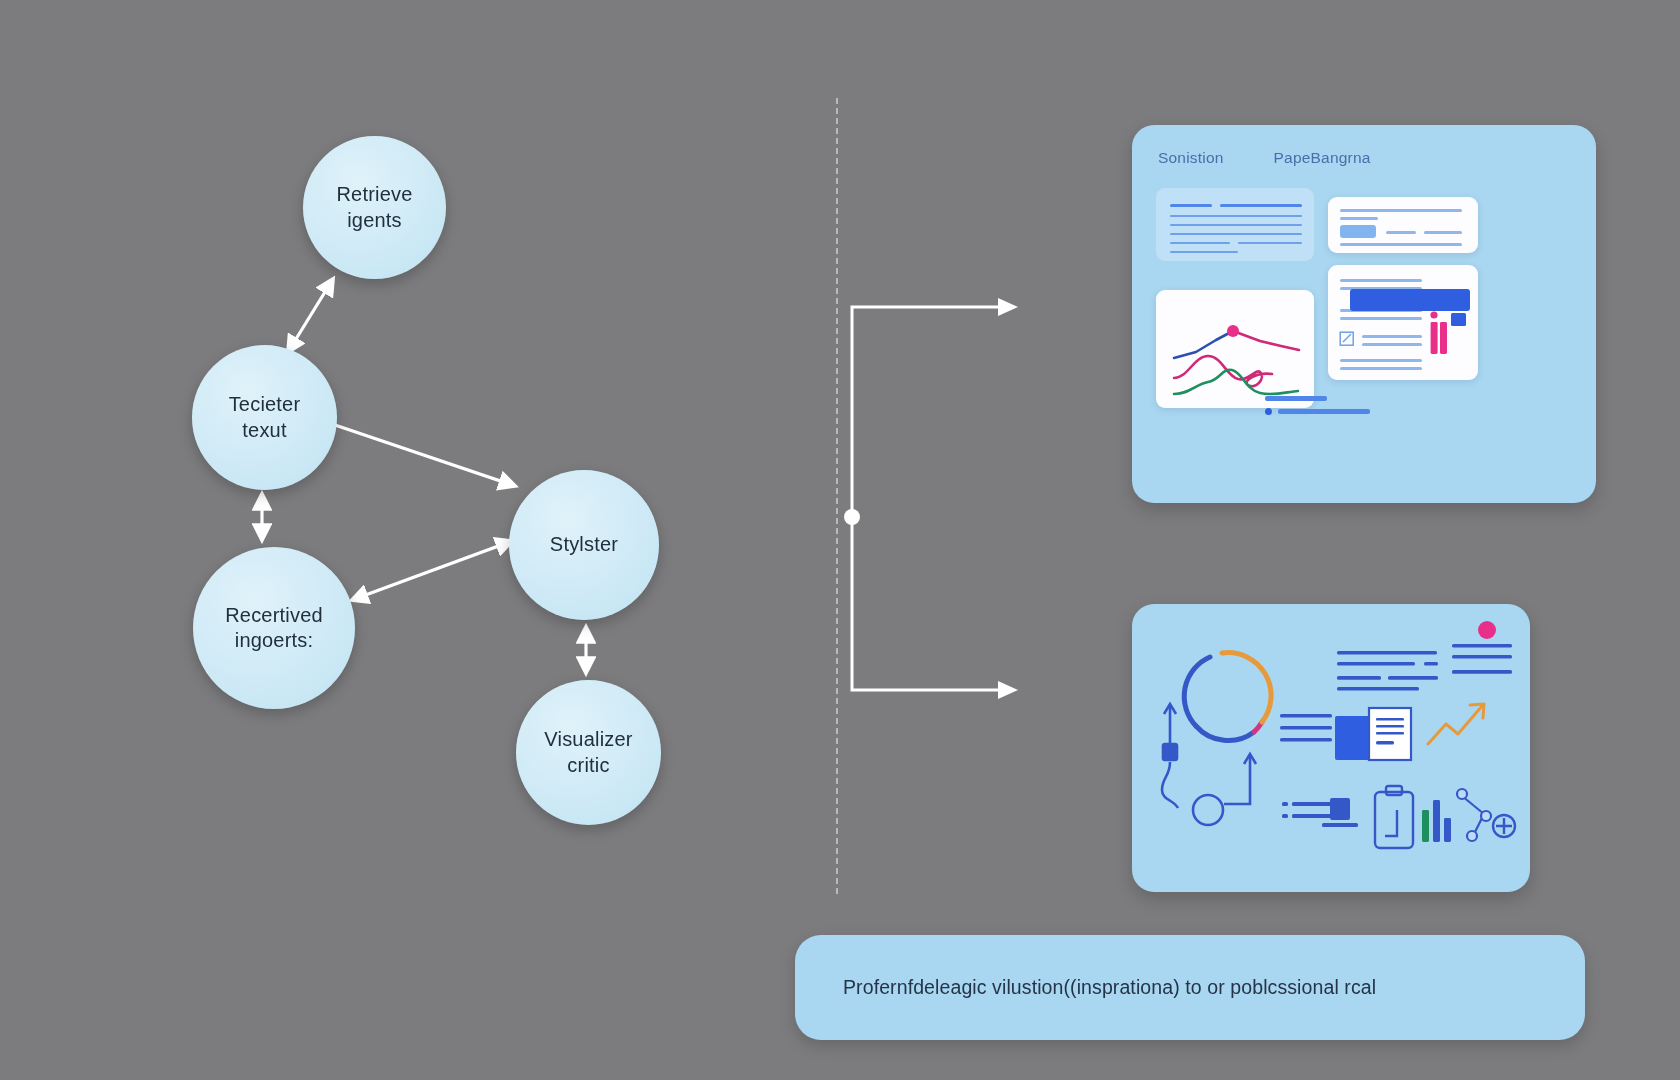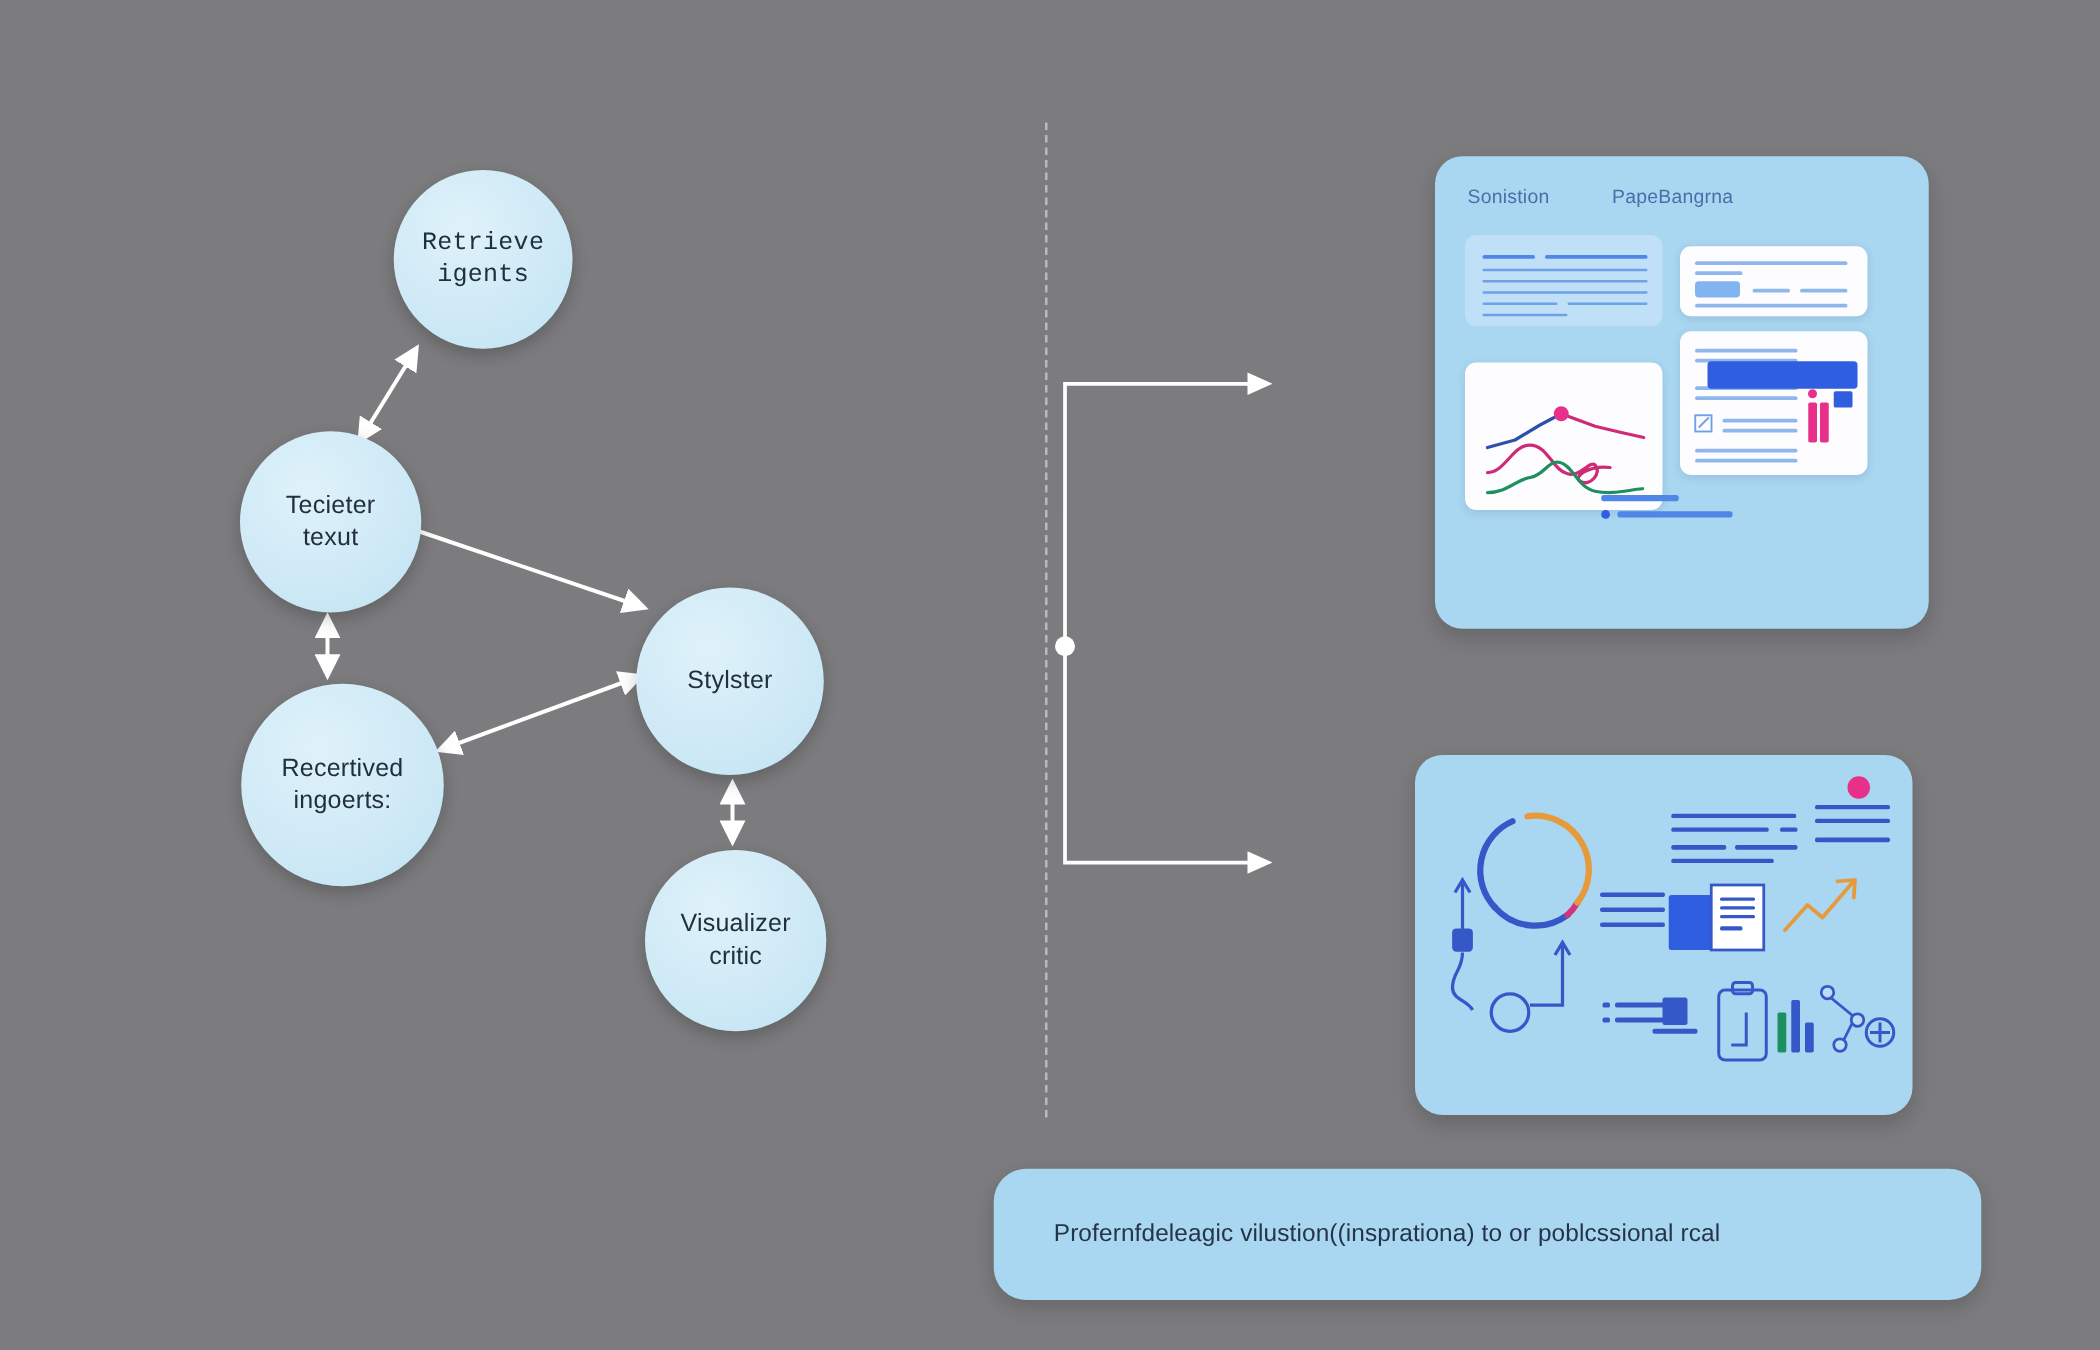--- a/index.html
+++ b/index.html
@@ -15,21 +15,21 @@
   #graph-panel { position: absolute; left: 0; top: 0; width: 840px; height: 1080px; }
   .node {
     position: absolute; border-radius: 50%;
     background: radial-gradient(circle at 38% 32%, #dff2fa 0%, #cfeaf6 55%, #bfe2f2 100%);
     box-shadow: 0 5px 14px rgba(0,0,0,.22);
     display: flex; align-items: center; justify-content: center;
     text-align: center; line-height: 1.26;
     color: #20303c; font-size: 20px; letter-spacing: .2px;
   }
   .node span { display: block; padding: 0 10px; }
-  #node-retrieve  { left: 315px; top: 136px; width: 143px; height: 143px; font-family: Liberation Mono, monospace; }
+  #node-retrieve  { left: 303px; top: 136px; width: 143px; height: 143px; }
   #node-tecieter  { left: 192px; top: 345px; width: 145px; height: 145px; text-align: center; }
   #node-recertived{ left: 193px; top: 547px; width: 162px; height: 162px; }
   #node-stylster  { left: 509px; top: 470px; width: 150px; height: 150px; }
   #node-visualizer{ left: 516px; top: 680px; width: 145px; height: 145px; }
   #edges { position: absolute; left: 0; top: 0; width: 840px; height: 1080px; }
 
   
   #divider {
     position: absolute; left: 836px; top: 98px; width: 0; height: 796px;
     border-left: 2px dashed #b9b9bb;
@@ -41,21 +41,21 @@
     position: absolute; color: #ffffff; font-size: 26px; font-weight: bold;
     letter-spacing: .3px; text-align: center; width: 400px;
   }
   #title-mattion      { left: 1130px; top: 44px; }
   #title-mctrewisting { left: 1127px; top: 548px; }
 
   .card {
     position: absolute; border-radius: 22px; background: #a9d6f0;
     box-shadow: 0 7px 18px rgba(0,0,0,.18);
   }
-  #card-mattion      { left: 1132px; top: 125px; width: 395px; height: 378px; margin-left: 16px; }
+  #card-mattion      { left: 1132px; top: 125px; width: 464px; height: 378px; }
   #card-mctrewisting { left: 1132px; top: 604px; width: 398px; height: 288px; }
 
   .tabs { position: absolute; left: 26px; top: 24px; display: flex; gap: 50px; }
   .tab { color: #4a6fa8; font-size: 15.5px; letter-spacing: .2px; }
 
   .inner { position: absolute; }
   .white-card { background: #fdfdff; border-radius: 9px; box-shadow: 0 2px 7px rgba(40,70,120,.14); }
   .tint-card  { background: #bfe0f6; border-radius: 9px; }
 
   .ln { position: absolute; border-radius: 2px; height: 3px; }

